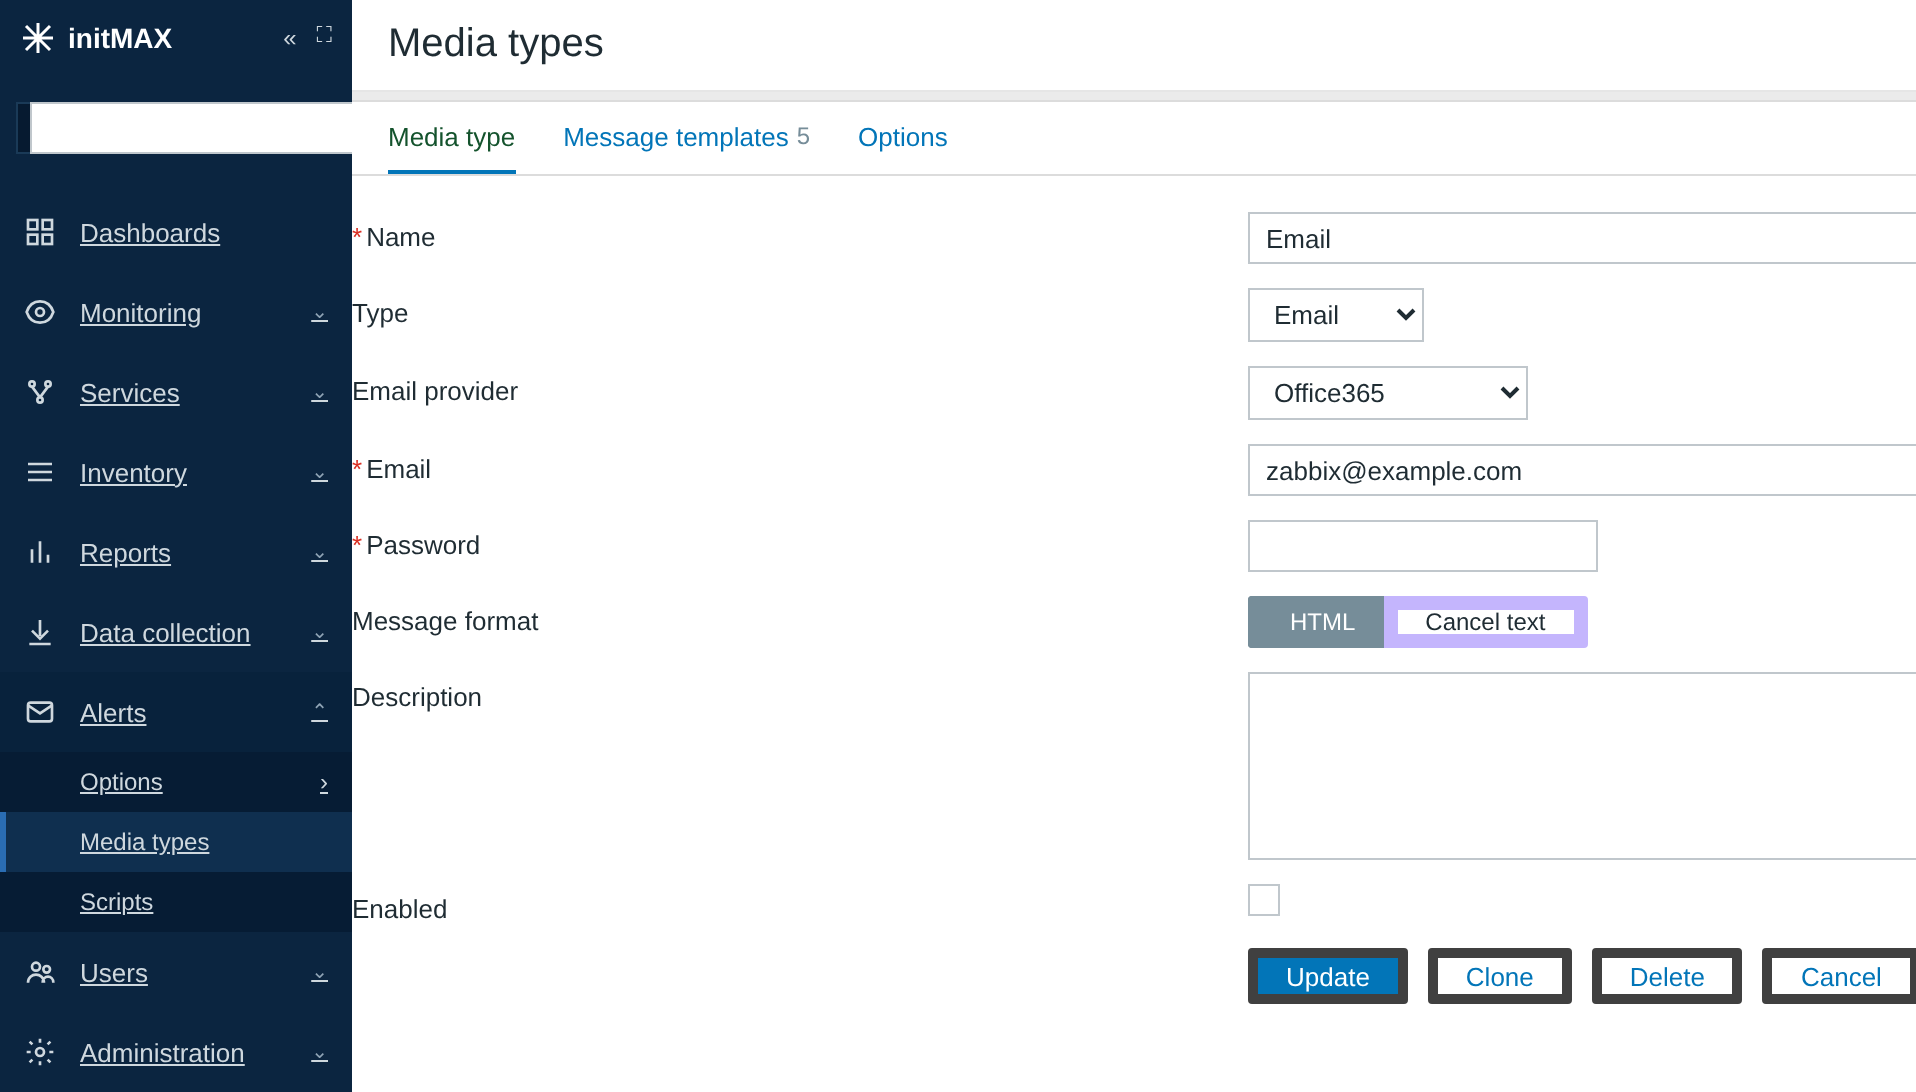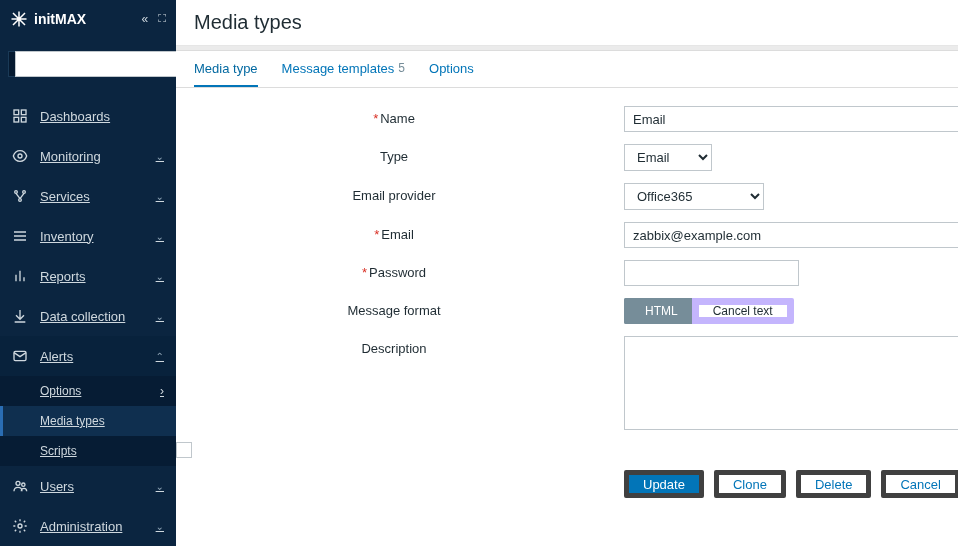--- a/index.html
+++ b/index.html
@@ -115,33 +115,33 @@
   }
   .tab {
     height: 36px;
     display:flex;
     align-items:center;
     font-size: 13px;
     color:#0275b8;
     cursor:pointer;
     border-bottom: 2px solid transparent;
   }
-  .tab.active { color:#0369a1; border-bottom-color:#0275b8; }
+  .tab.active { color:#14532d; border-bottom-color:#0275b8; }
   .tab .count { color:#768d99; margin-left:4px; font-size:12px;}
   .form {
     padding: 18px 18px 18px 0;
   }
   .form-row {
     display:flex;
     align-items:flex-start;
     margin-bottom: 12px;
   }
   .flabel {
     width: 448px;
-    text-align: center;
+    text-align: left;
     padding-right: 12px;
     padding-top: 5px;
     font-size: 13px;
     color:#1f2c33;
   }
   .flabel .req { color:#d93025; margin-right:2px; }
   .fcontrol { flex:1; display:flex; align-items:center; gap:8px; }
   input[type=text], input[type=password], textarea, select {
     border:1px solid #c0c7cc;
     padding: 4px 8px;
@@ -383,20 +383,21 @@
         </div>
       </div>
     </div>
     <div class="form-row">
       <div class="flabel">Description</div>
       <div class="fcontrol">
           <textarea class="w-wide" style=""></textarea>
         </div>
     </div>
     <div class="form-row">
+      <div class="flabel">Enabled</div>
       <div class="fcontrol">
           <span class="checkbox"></span>
         </div>
     </div>
     <div class="form-row">
       <div class="flabel"></div>
       <div class="fcontrol btns">
         <button class="btn primary">Update</button>
         <button class="btn">Clone</button>
         <button class="btn">Delete</button>

